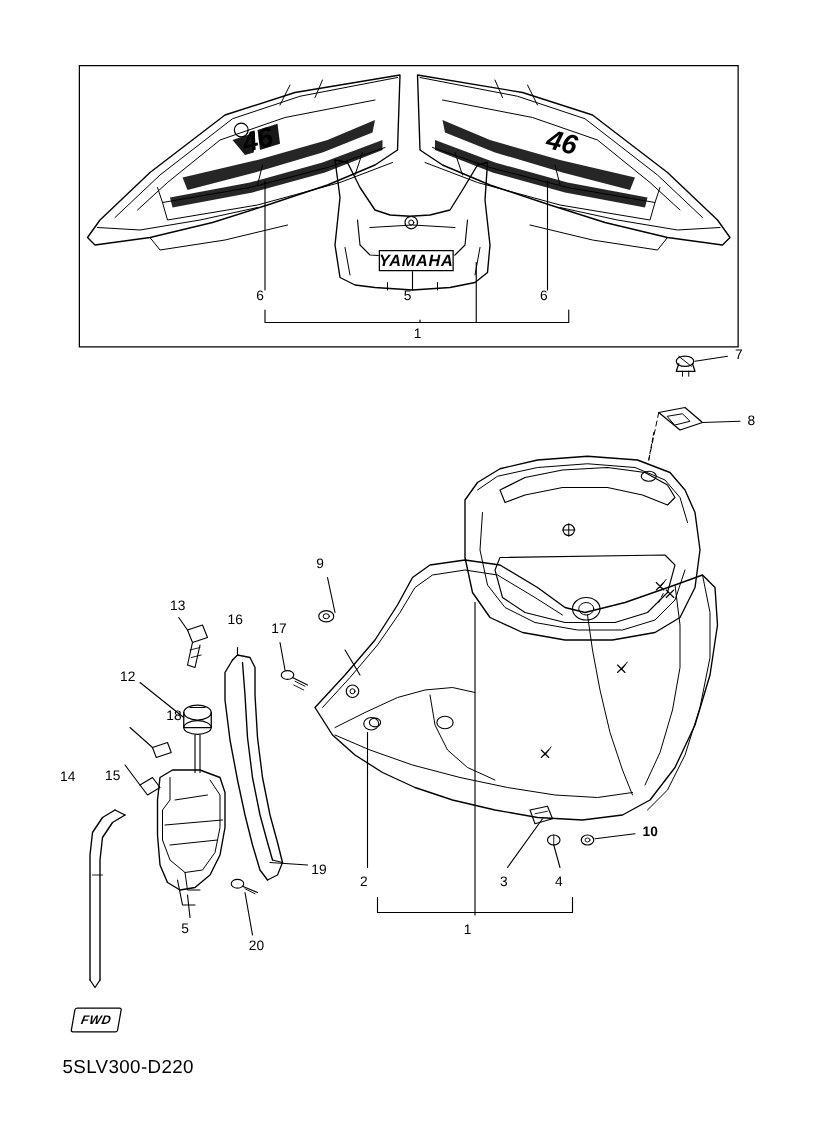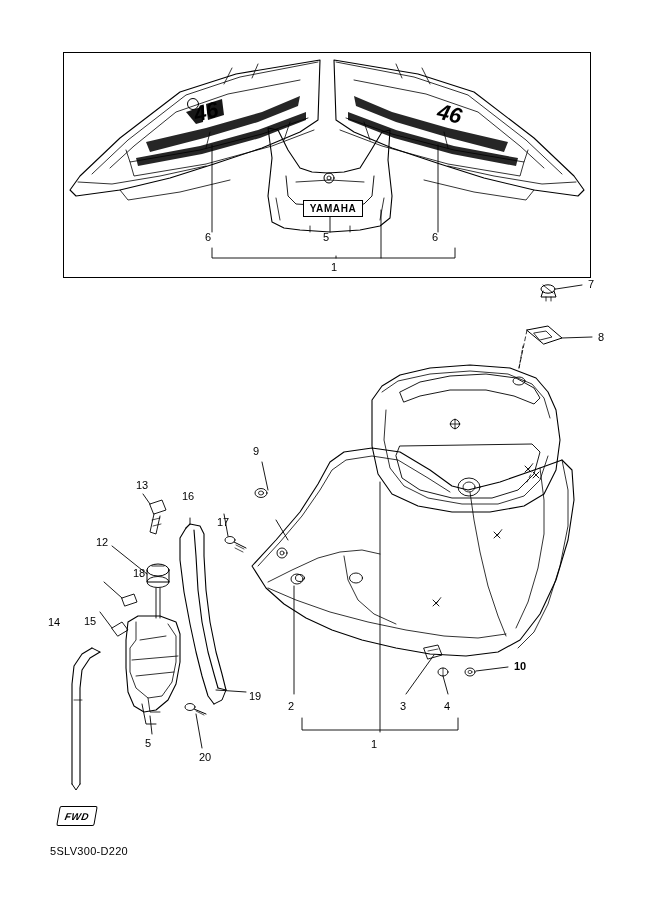--- a/index.html
+++ b/index.html
@@ -33,21 +33,21 @@
     font-size: 11px;
     font-family: "Liberation Sans", sans-serif;
     color: #000;
     line-height: 12px;
     white-space: nowrap;
   }
   .part-code {
     position: absolute;
     left: 50px;
     top: 845px;
-    font-size: 11px;
+    font-size: 15px;
     letter-spacing: 0.3px;
   }
   .fwd-badge {
     position: absolute;
     left: 58px;
     top: 806px;
     width: 36px;
     height: 18px;
     border: 1.2px solid #000;
     border-radius: 2px;
@@ -62,26 +62,27 @@
     transform: skewX(-10deg);
   }
   .yamaha-badge {
     position: absolute;
     left: 303px;
     top: 200px;
     width: 58px;
     height: 15px;
     border: 1px solid #000;
     background: #fff;
-    font-size: 10px;
+    font-size: 13px;
     font-weight: bold;
     display: flex;
     align-items: center;
     justify-content: center;
     letter-spacing: 0.6px;
+    font-style: italic;
   }
   .topbox {
     position: absolute;
     left: 63px;
     top: 52px;
     width: 528px;
     height: 226px;
     border: 1.3px solid #000;
     box-sizing: border-box;
     background: transparent;
@@ -309,21 +310,21 @@
 
   <div class="callout" style="left:205px; top:231px;">6</div>
   <div class="callout" style="left:323px; top:231px;">5</div>
   <div class="callout" style="left:432px; top:231px;">6</div>
   <div class="callout" style="left:331px; top:261px;">1</div>
   <div class="callout" style="left:588px; top:278px;">7</div>
   <div class="callout" style="left:598px; top:331px;">8</div>
   <div class="callout" style="left:253px; top:445px;">9</div>
   <div class="callout" style="left:136px; top:479px;">13</div>
   <div class="callout" style="left:182px; top:490px;">16</div>
-  <div class="callout" style="left:217px; top:516px;">17</div>
+  <div class="callout" style="left:217px; top:497px;">17</div>
   <div class="callout" style="left:96px;  top:536px;">12</div>
   <div class="callout" style="left:85px;  top:567px;margin-left:48px;">18</div>
   <div class="callout" style="left:84px;  top:595px;margin-top:20px;">15</div>
   <div class="callout" style="left:48px;  top:616px;">14</div>
   <div class="callout" style="left:514px; top:660px;font-weight:bold;">10</div>
   <div class="callout" style="left:249px; top:690px;">19</div>
   <div class="callout" style="left:145px; top:737px;">5</div>
   <div class="callout" style="left:199px; top:751px;text-align:center;">20</div>
   <div class="callout" style="left:288px; top:700px;">2</div>
   <div class="callout" style="left:400px; top:700px;">3</div>

